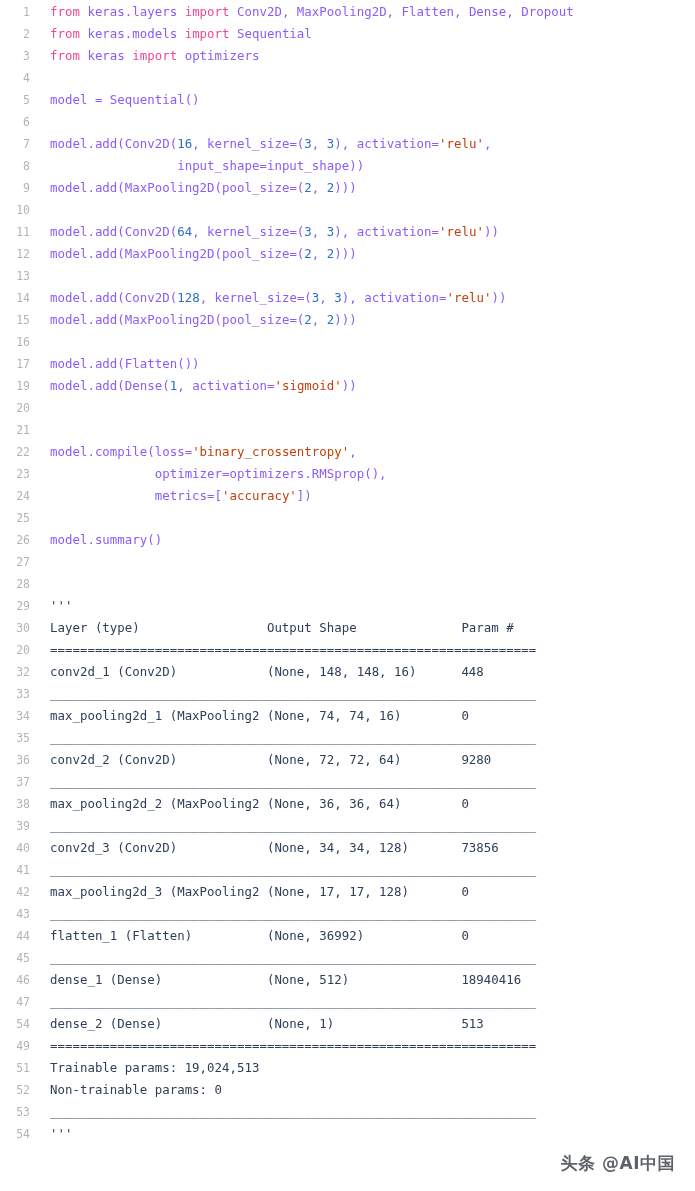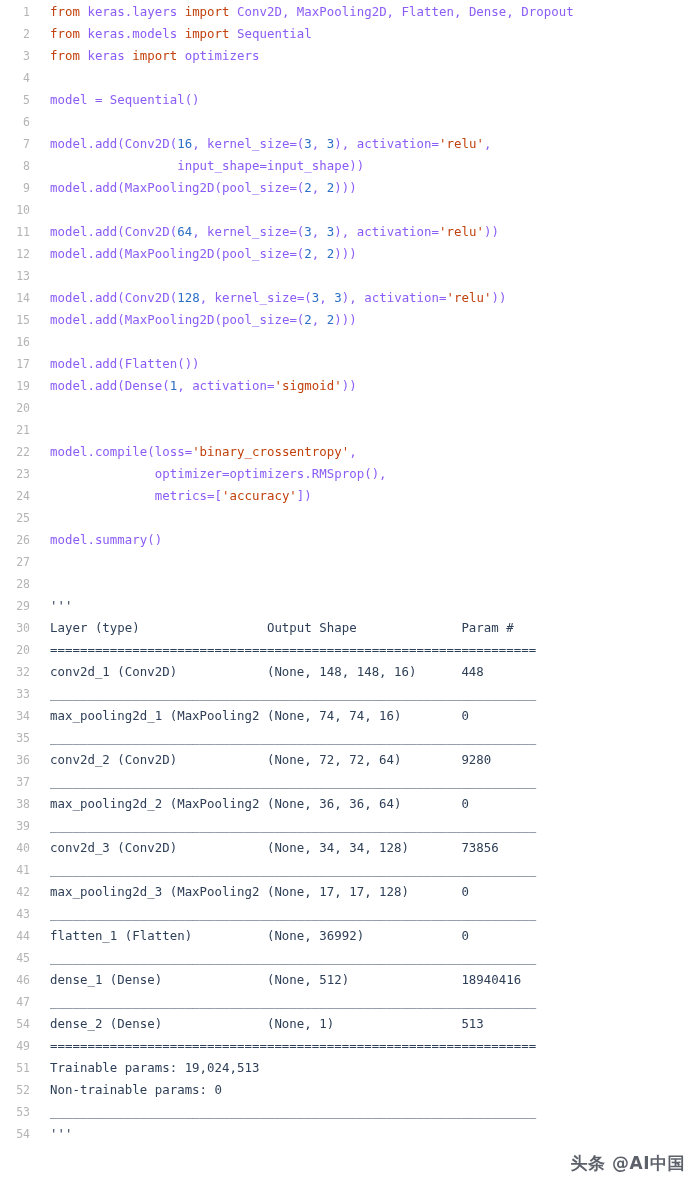--- a/index.html
+++ b/index.html
@@ -53,30 +53,30 @@
     flex: 1 1 auto;
     padding-left: 20px;
     font-size: 12.4px;
     color: #2d3e57;
     font-family: "DejaVu Sans Mono", "Liberation Mono", monospace;
     white-space: pre;
     letter-spacing: 0.02px;
   }
 
   
-  .kw   { color: #c2410c; }
+  .kw   { color: #ec4899; }
   .num  { color: #2a6ec6; }
   .kwarg{ color: #8b5cf6; }
   .str  { color: #c2410c; }
   .plain{ color: #8b5cf6; }
   .txt  { color: #2d3e57; }
 
   .watermark {
     position: absolute;
-    right: 10px;
+    right: 20px;
     bottom: 16px;
     font-family: "DejaVu Sans", "Liberation Sans", sans-serif;
     font-size: 17px;
     font-weight: bold;
     color: #3a3f4a;
     opacity: 0.82;
     letter-spacing: 0.5px;
     white-space: nowrap;
   }
 </style>

